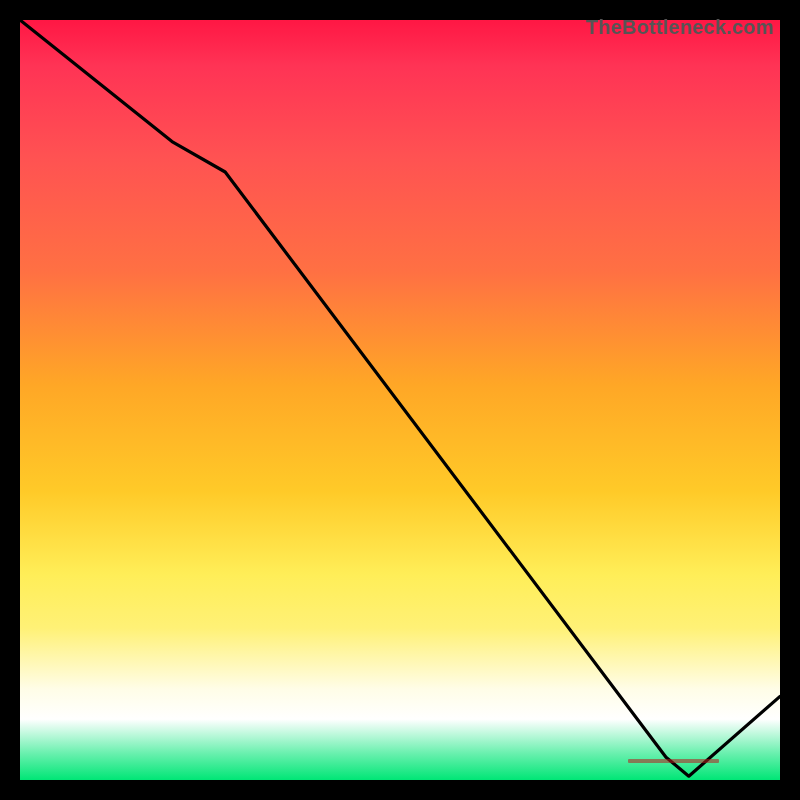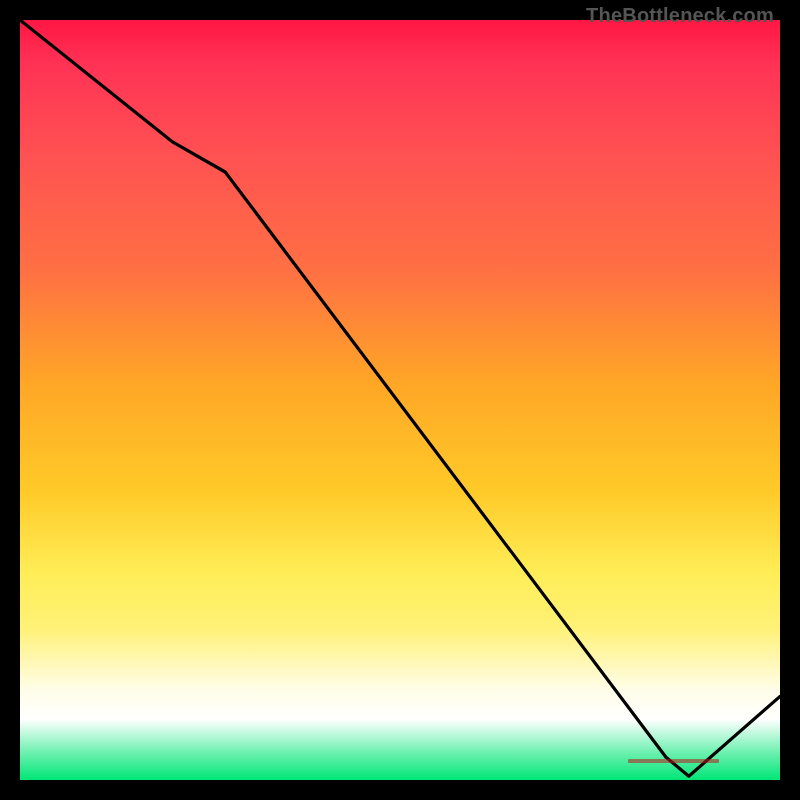--- a/index.html
+++ b/index.html
@@ -20,21 +20,21 @@
       #ffee58 73%,
       #fff176 80%,
       #fffde7 88%,
       #ffffff 92%,
       #69f0ae 96.5%,
       #00e676 100%
     );
   }
   .watermark {
     position: absolute;
-    top: 4px;
+    top: 16px;
     right: 26px;
     color: #555;
     font-size: 20px;
     font-weight: 600;
     letter-spacing: 0.2px;
     user-select: none;
     margin-left: 14px;
   }
   .plot {
     position: absolute;

